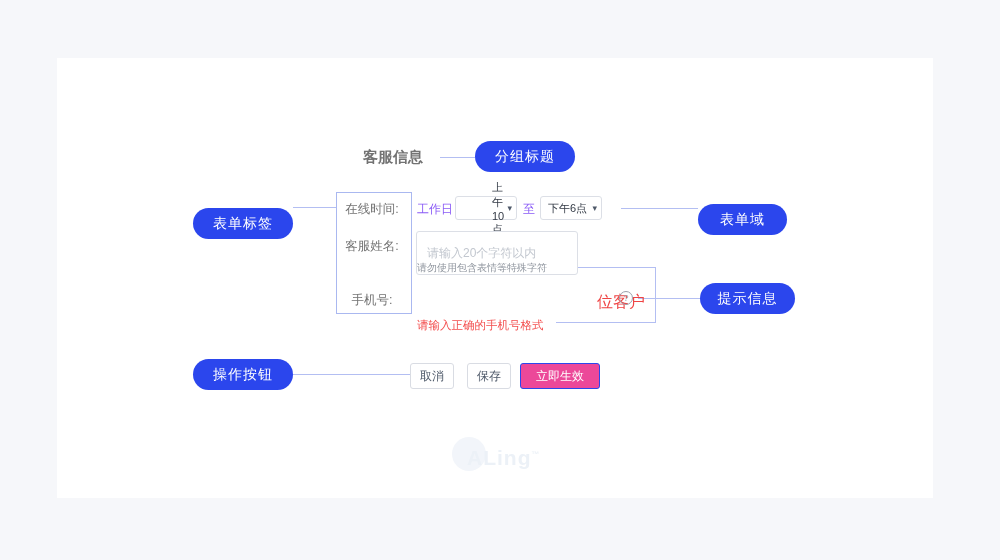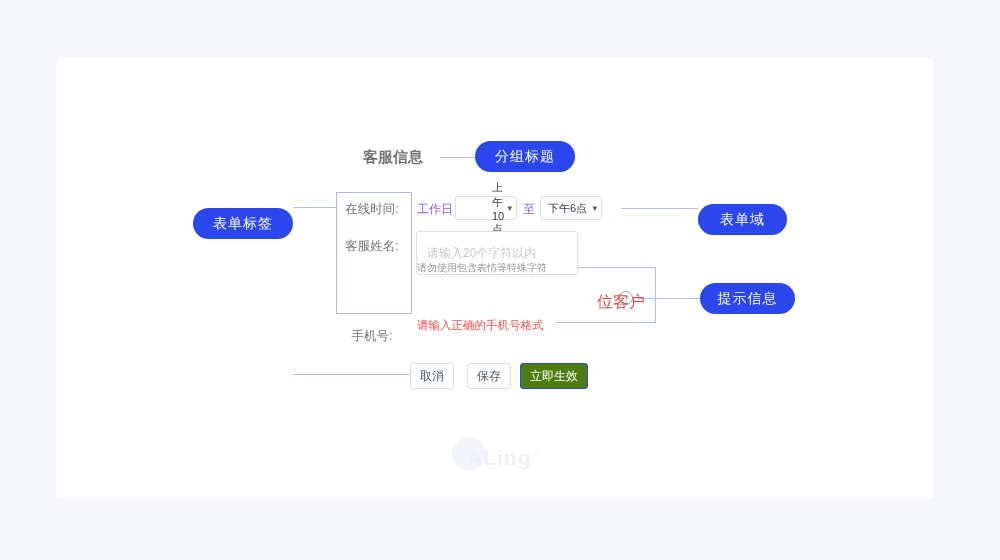--- a/index.html
+++ b/index.html
@@ -38,21 +38,21 @@
   .bracket-labels{
     position:absolute;left:336px;top:192px;width:76px;height:122px;
     border:1px solid #aab8f0;background:transparent;box-sizing:border-box;
   }
 
   
   .section-title{position:absolute;left:363px;top:148px;font-size:15px;font-weight:700;color:#737373;}
   .flabel{position:absolute;left:336px;width:72px;text-align:center;font-size:12.5px;font-weight:400;color:#737373;}
   .flabel.row1{top:201px;}
   .flabel.row2{top:238px;}
-  .flabel.row3{top:292px;margin-top:36px;}
+  .flabel.row3{top:292px;}
   .plain-text{position:absolute;font-size:12px;color:#8b5cf6;}
   .select-box{
     position:absolute;width:62px;height:24px;border:1px solid #dcdfe6;border-radius:3px;
     background:#fff;box-sizing:border-box;display:flex;align-items:center;
     font-size:11px;color:#333a45;padding:0 4px 0 7px;cursor:pointer;
   }
   .select-box .caret{margin-left:auto;font-size:9px;color:#4e5969;line-height:1;}
   .text-input{
     position:absolute;height:44px;border:1px solid #dcdfe6;border-radius:3px;
     box-sizing:border-box;font-size:12px;color:#7f1d1d;padding:0 10px;outline:none;
@@ -72,21 +72,21 @@
 
   
   .btn{
     position:absolute;top:363px;height:26px;border-radius:3px;font-size:12px;
     display:flex;align-items:center;justify-content:center;cursor:pointer;
     box-sizing:border-box;font-family:"Liberation Sans","DejaVu Sans",sans-serif;
   }
   .btn-plain{background:#ffffff;border:1px solid #d9dce3;color:#4e5969;}
   .btn-cancel{left:410px;width:44px;}
   .btn-save{left:467px;width:44px;}
-  .btn-primary{left:520px;width:68px;background:#4d7c0f;border:1px solid #2b46ed;color:#ffffff;}
+  .btn-primary{left:520px;width:80px;background:#ec4899;border:1px solid #2b46ed;color:#ffffff;}
 
   
   .wm-circle{position:absolute;left:452px;top:437px;width:34px;height:34px;border-radius:50%;background:#f2f5fa;}
   .wm-text{position:absolute;left:467px;top:446px;font-size:21px;font-weight:700;color:#ecf1f7;letter-spacing:1px;}
   .wm-text sup{font-size:8px;vertical-align:super;}
 </style>
 </head>
 <body>
 
 <div class="stage">
@@ -111,20 +111,23 @@
     </div>
   <div class="pill pill-form-label">
       <span>表单标签</span>
     </div>
   <div class="pill pill-form-field">
       <span>表单域</span>
     </div>
   <div class="pill pill-hint-info">
       <span>提示信息</span>
     </div>
+  <div class="pill pill-actions">
+      <span>操作按钮</span>
+    </div>
 
   <div class="section-title">客服信息</div>
 
   <div class="flabel row1">在线时间:</div>
   <div class="plain-text" style="left:417px;top:201px;">工作日</div>
   <div class="select-box" style="left:455px;top:196px;padding-left:36px;">
     <span>上午10点</span>
     <span class="caret">▾</span>
   </div>
   <div class="plain-text" style="left:523px;top:201px;">至</div>

